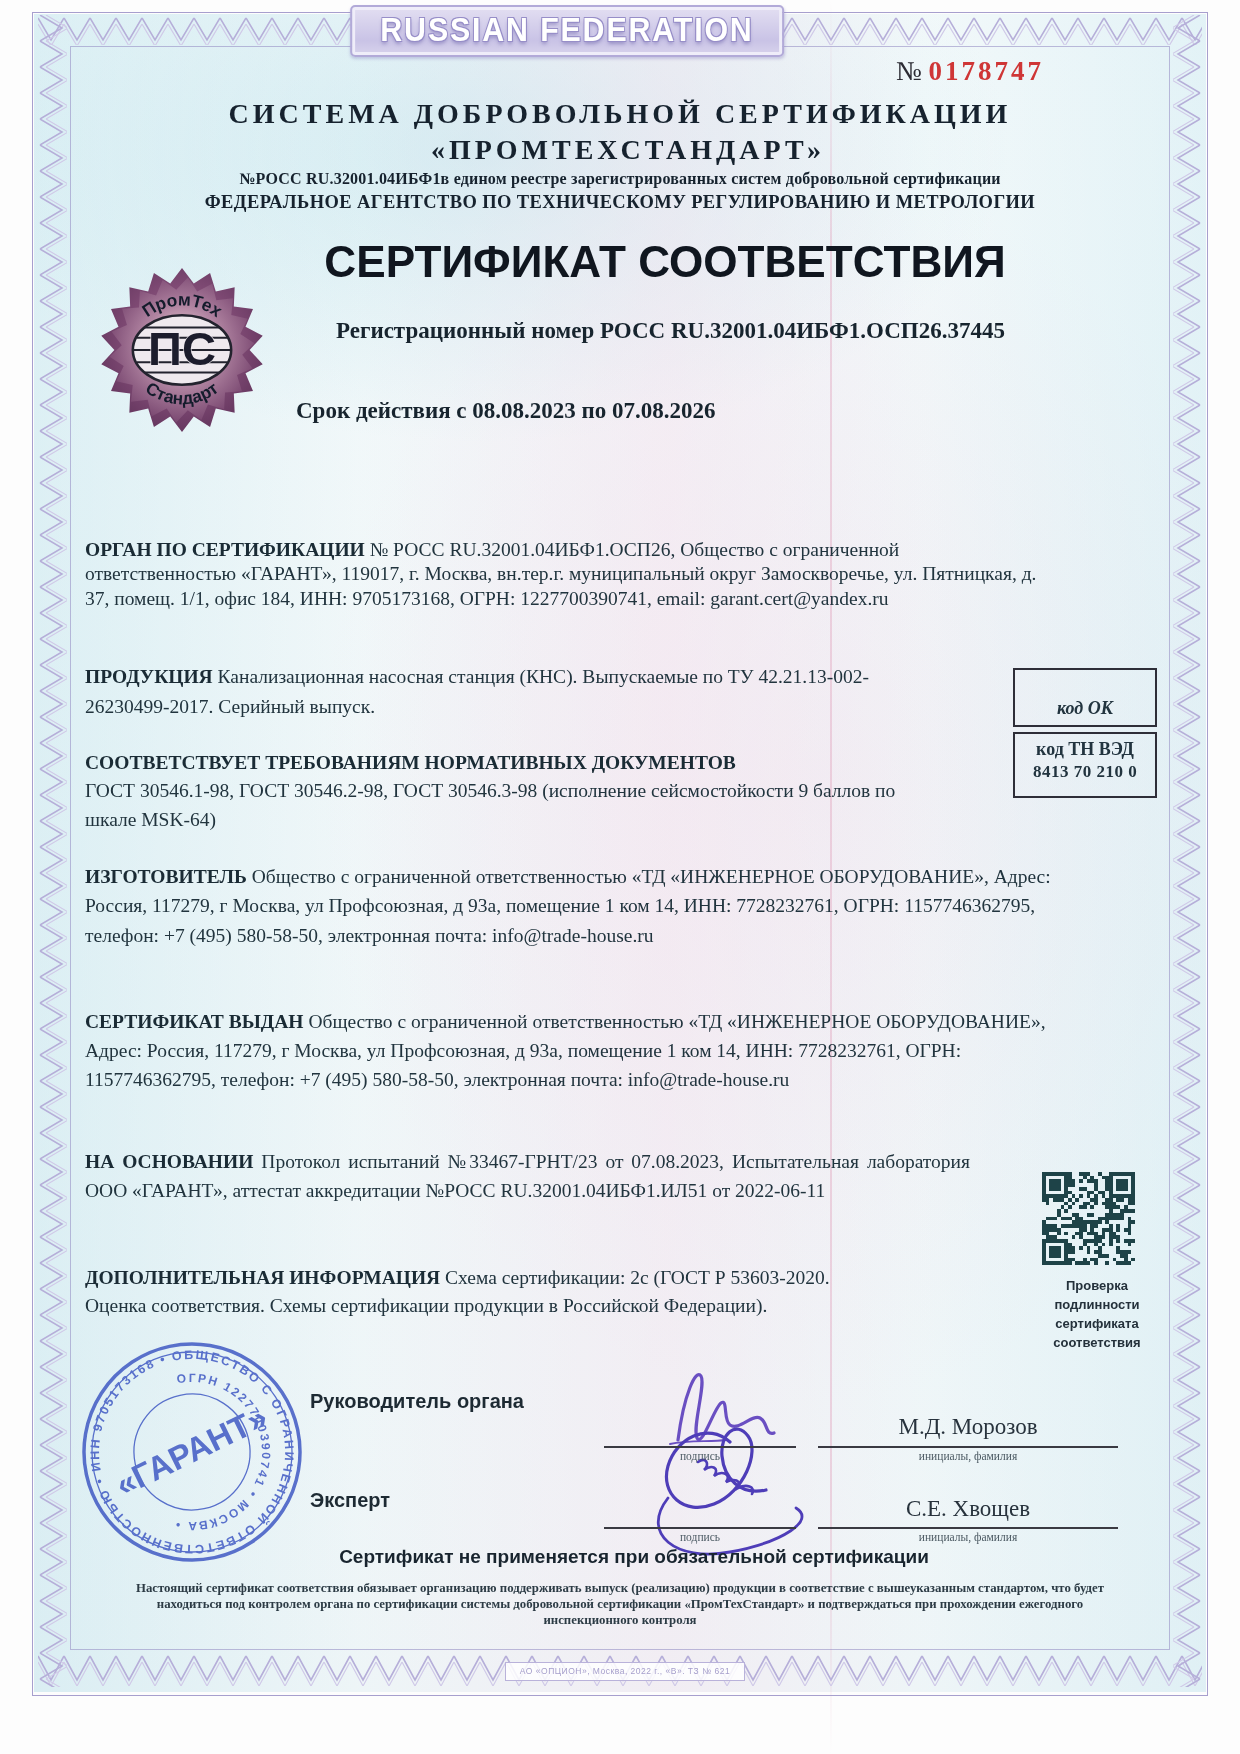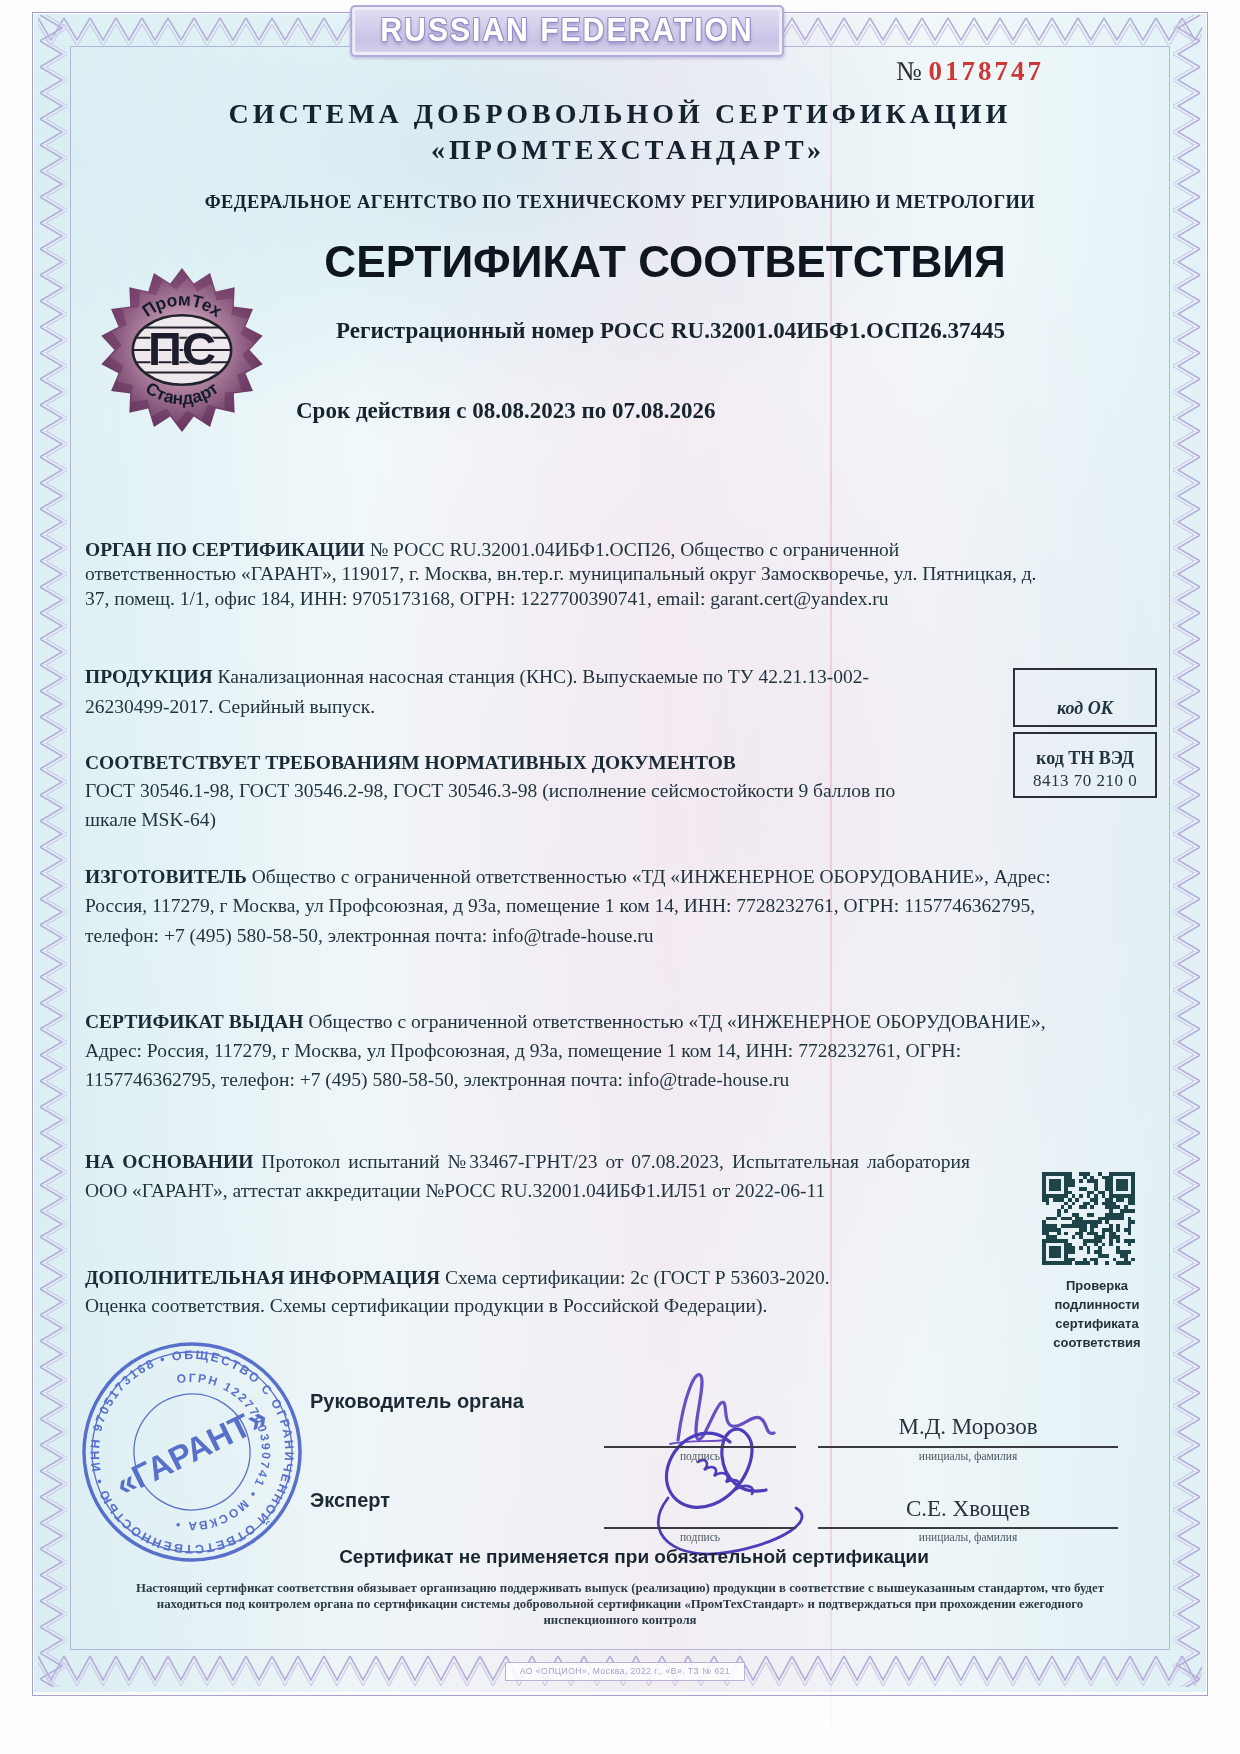--- a/index.html
+++ b/index.html
@@ -65,22 +65,22 @@
   .p-compliance{top:729px;width:860px;line-height:28.5px;}
   .p-manufacturer{top:842px;width:968px;line-height:29.5px;}
   .p-issued{top:987px;width:968px;line-height:29px;}
   .p-basis{top:1127px;width:885px;line-height:29px;text-align:justify;}
   .p-additional{top:1244px;width:775px;line-height:28.5px;}
 
   .code-box{position:absolute;left:1013px;width:140px;border:2px solid #2e2e38;text-align:center;font-weight:bold;}
   .box-ok{top:668px;height:55px;}
   .box-ok .lbl{margin-top:28px;font-size:18px;font-style:italic;}
   .box-tnved{top:732px;height:62px;}
-  .box-tnved .lbl{margin-top:14px;font-size:18px;}
-  .box-tnved .val{font-size:17px;font-weight:normal;margin-top:2px;letter-spacing:.5px;}
+  .box-tnved .lbl{margin-top:5px;font-size:18px;}
+  .box-tnved .val{font-size:17px;font-weight:bold;margin-top:2px;letter-spacing:.5px;}
 
   .qr{position:absolute;left:1042px;top:1172px;width:93px;height:93px;}
   .qr svg{width:100%;height:100%;shape-rendering:crispEdges;}
   .qr-caption{
     position:absolute;left:1024px;top:1276px;width:146px;text-align:center;
     font-family:"Liberation Sans",sans-serif;font-weight:bold;font-size:13px;line-height:19px;color:#24313b;
   }
 
   .stamp{position:absolute;left:70px;top:1330px;width:244px;height:244px;opacity:.82;transform:rotate(-12deg);}
 
@@ -174,20 +174,21 @@
 
   <div class="banner">
     <span>RUSSIAN FEDERATION</span>
   </div>
   <div class="serial">
     <span class="pfx">№</span>
     <span class="num">0178747</span>
   </div>
   <div class="h-sys h-sys1">СИСТЕМА ДОБРОВОЛЬНОЙ СЕРТИФИКАЦИИ</div>
   <div class="h-sys h-sys2">«ПРОМТЕХСТАНДАРТ»</div>
+  <div class="h-sys h-reg">№РОСС RU.32001.04ИБФ1в едином реестре зарегистрированных систем добровольной сертификации</div>
   <div class="h-sys h-fed">ФЕДЕРАЛЬНОЕ АГЕНТСТВО ПО ТЕХНИЧЕСКОМУ РЕГУЛИРОВАНИЮ И МЕТРОЛОГИИ</div>
 
   <div class="logo">
     <svg viewBox="0 0 164 164">
       <defs>
         <radialGradient id="lg1" cx="50%" cy="45%" r="65%">
           <stop offset="0%" stop-color="#c9a0b4"></stop>
             <stop offset="35%" stop-color="#8d5580"></stop>
           <stop offset="75%" stop-color="#6e3d66"></stop>
             <stop offset="100%" stop-color="#5a2f55"></stop>

